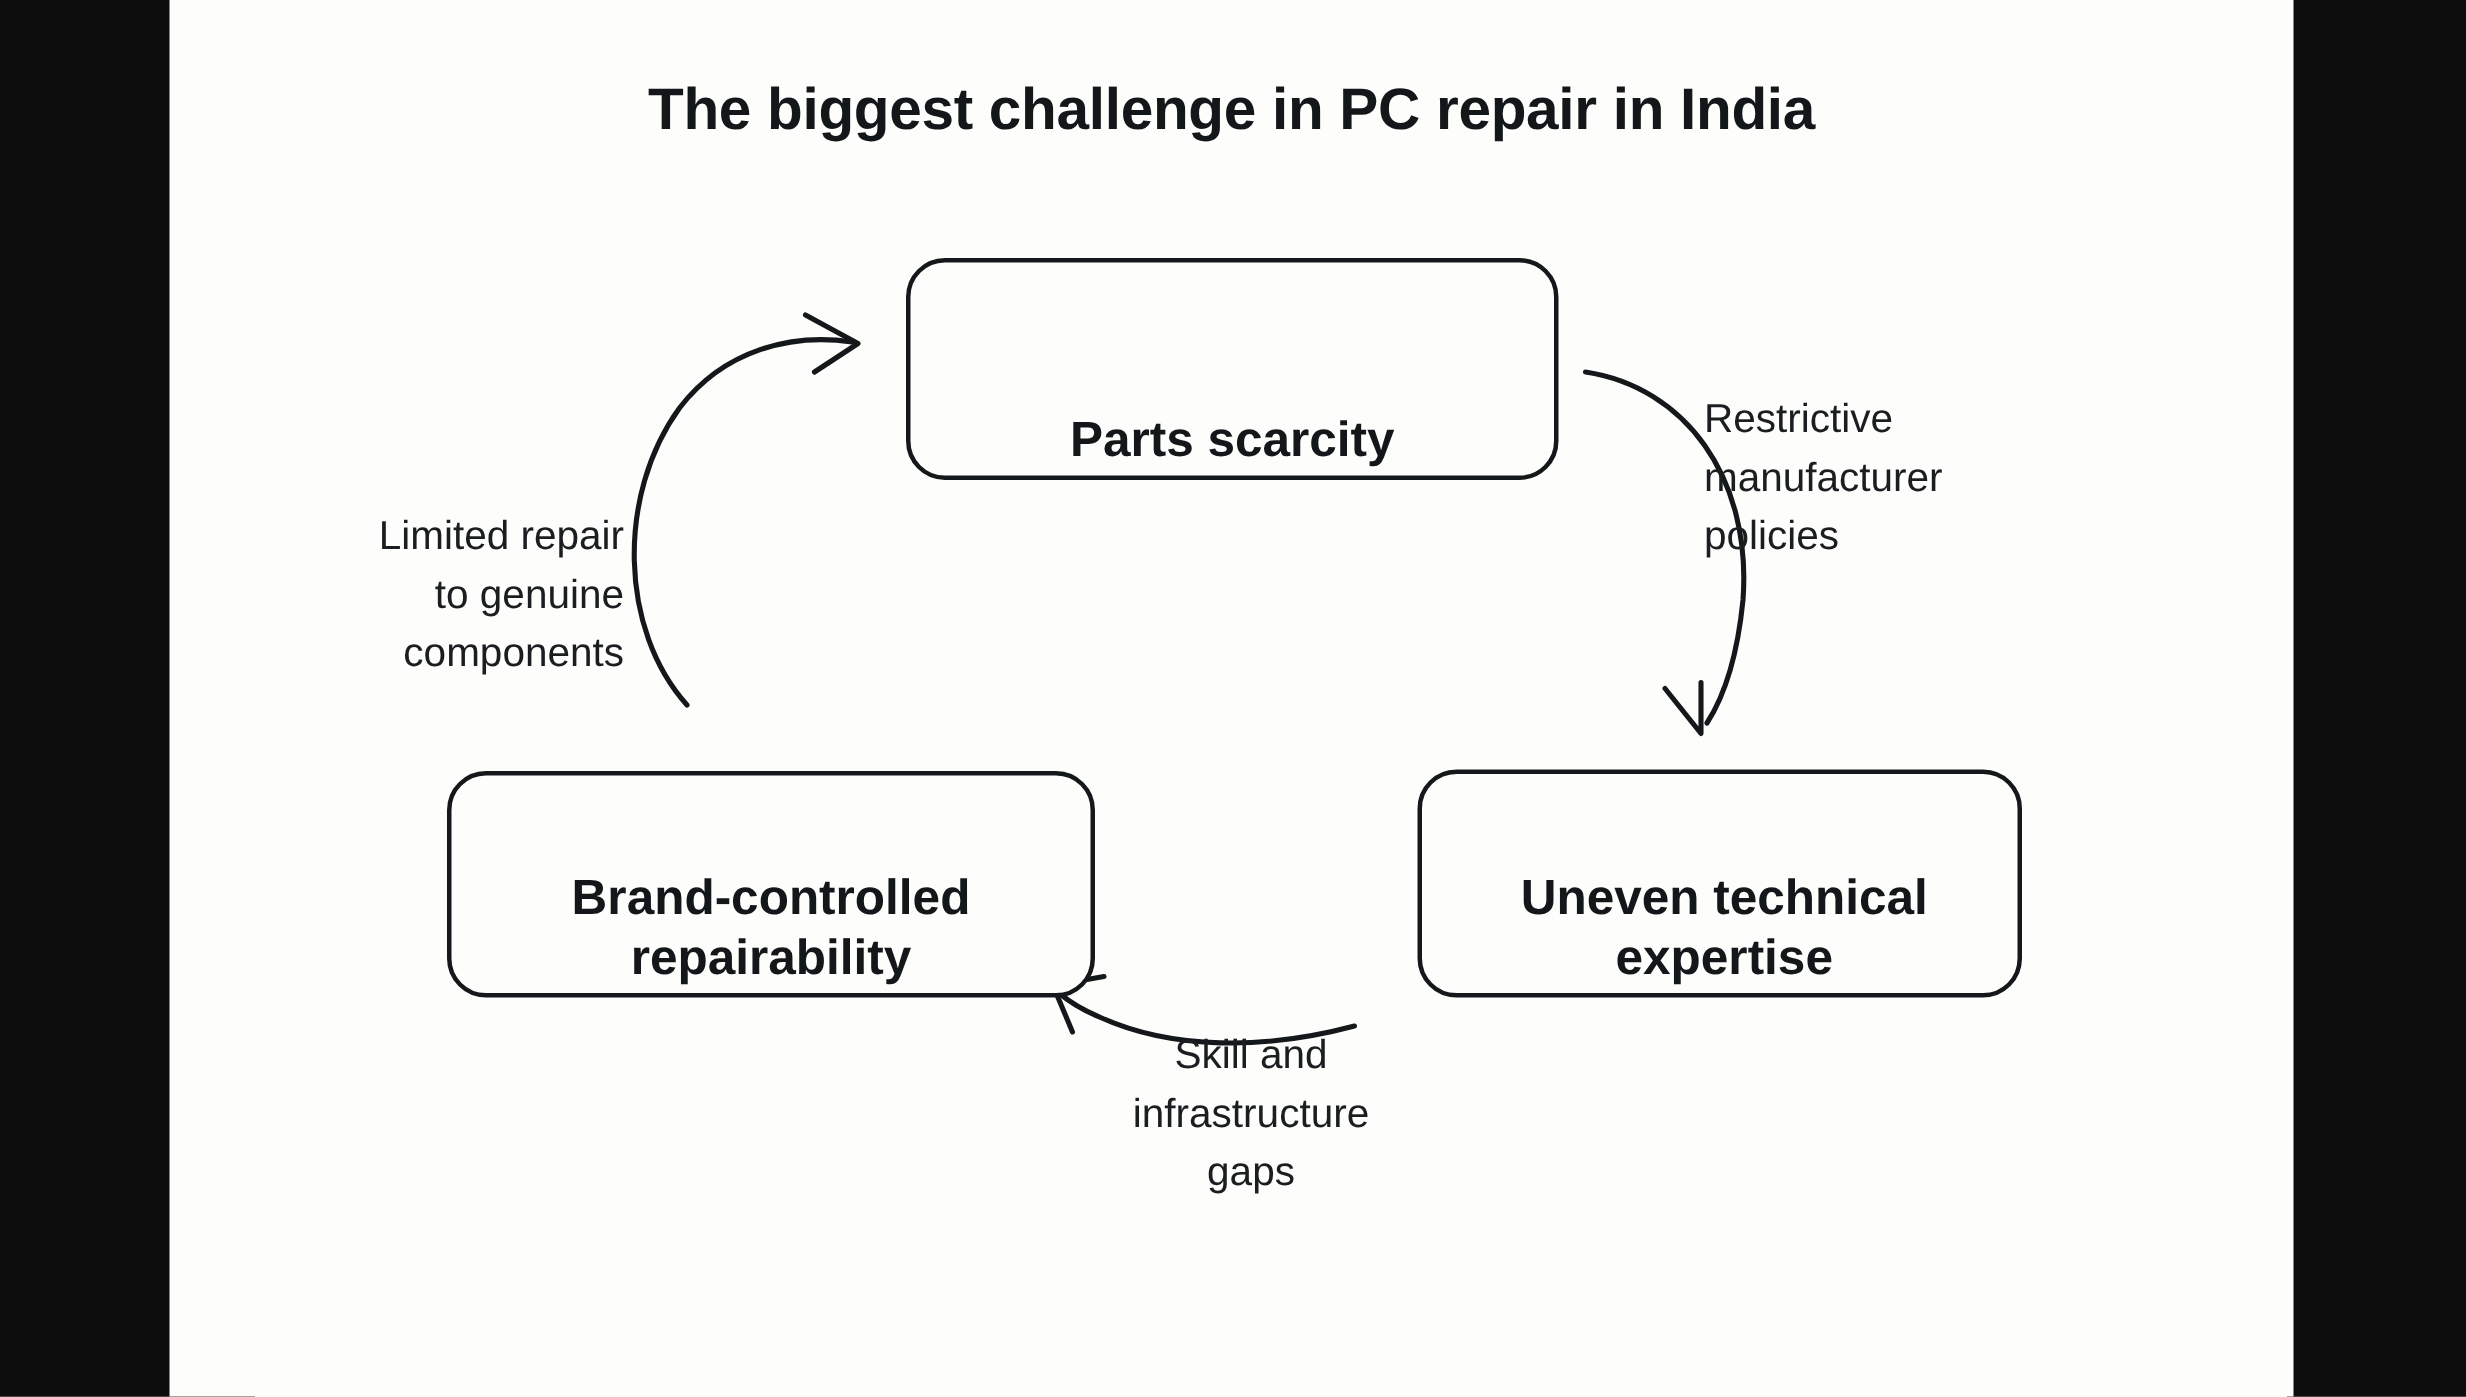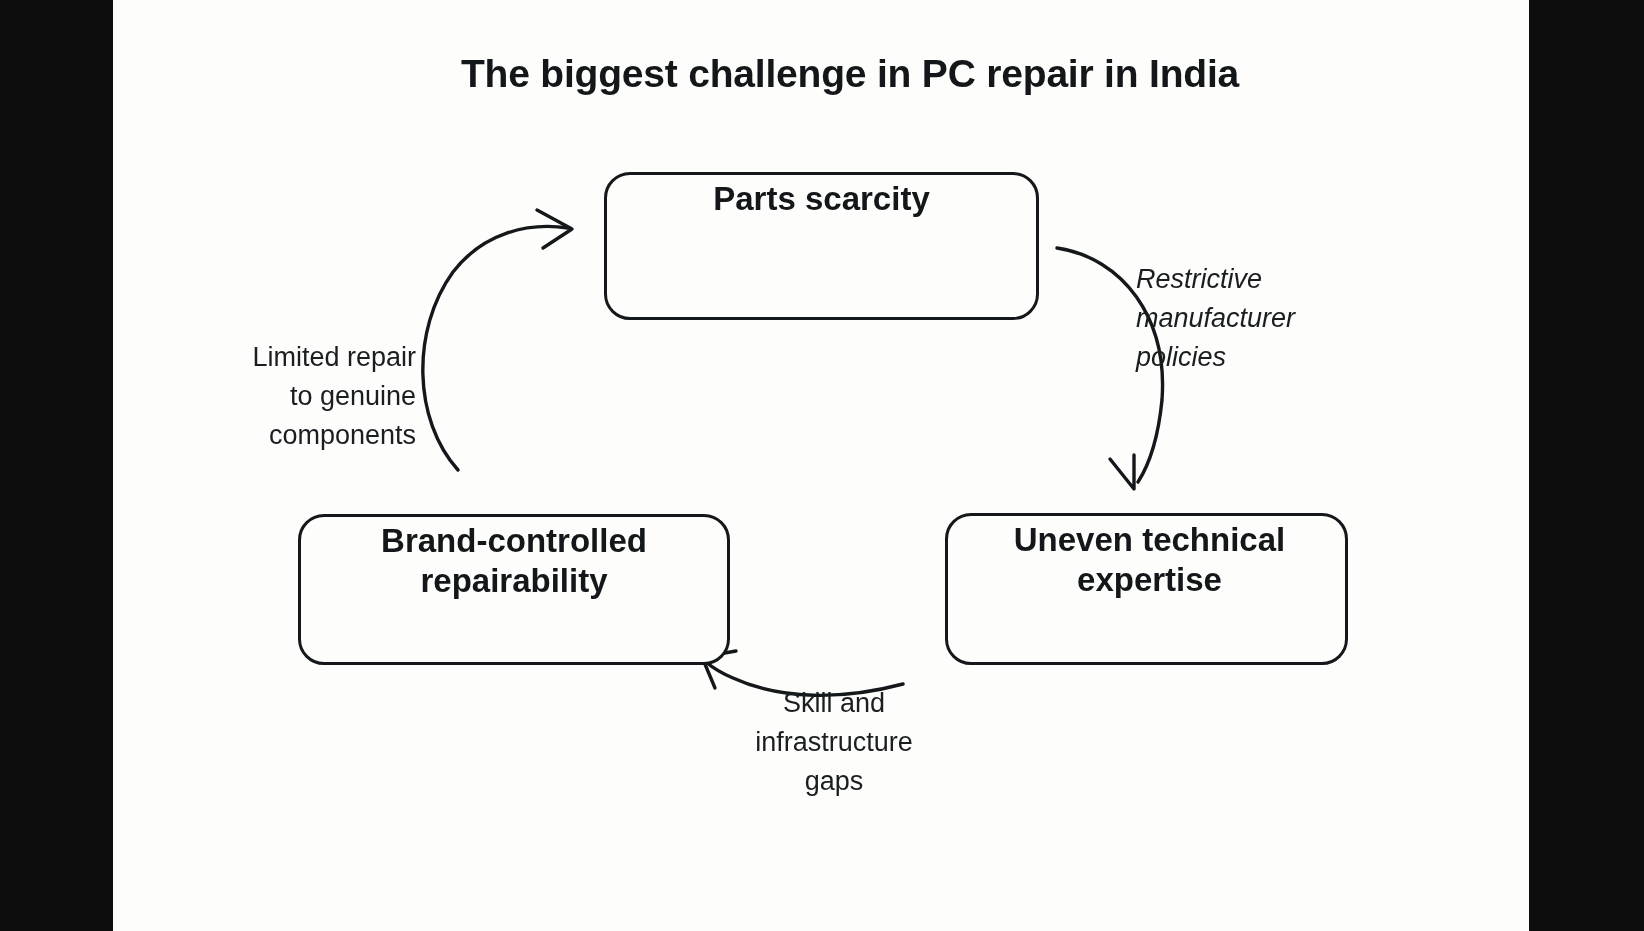--- a/index.html
+++ b/index.html
@@ -29,30 +29,29 @@
   #diagram-title {
     position: absolute;
     left: 0;
     top: 52px;
     width: 1416px;
     text-align: center;
     font-size: 39px;
     font-weight: bold;
     color: #14171a;
     letter-spacing: -0.2px;
-    margin-left: 29px;
   }
   .node {
     position: absolute;
     box-sizing: border-box;
     border: 3.2px solid #15181b;
     border-radius: 26px;
     background: #fdfdfc;
     display: flex;
-    align-items: flex-start;
+    align-items: flex-end;
     justify-content: center;
     text-align: center;
     color: #14171a;
     font-weight: bold;
     font-size: 33px;
     line-height: 1.22;
     padding: 4px 14px;
   }
   
   #node-parts-scarcity {
@@ -71,21 +70,20 @@
     line-height: 1.45;
     white-space: pre-line;
   }
   #label-limited-access {
     left: 10px;  top: 338px;  width: 293px;
     text-align: right;
   }
   #label-restrictive-policies {
     left: 1023px;  top: 260px;  width: 290px;
     text-align: left;
-    font-style: italic;
   }
   #label-skill-gaps {
     left: 576px;  top: 684px;  width: 290px;
     text-align: center;
   }
   #arrow-layer {
     position: absolute;
     left: 0; top: 0;
     width: 1416px;
     height: 931px;

